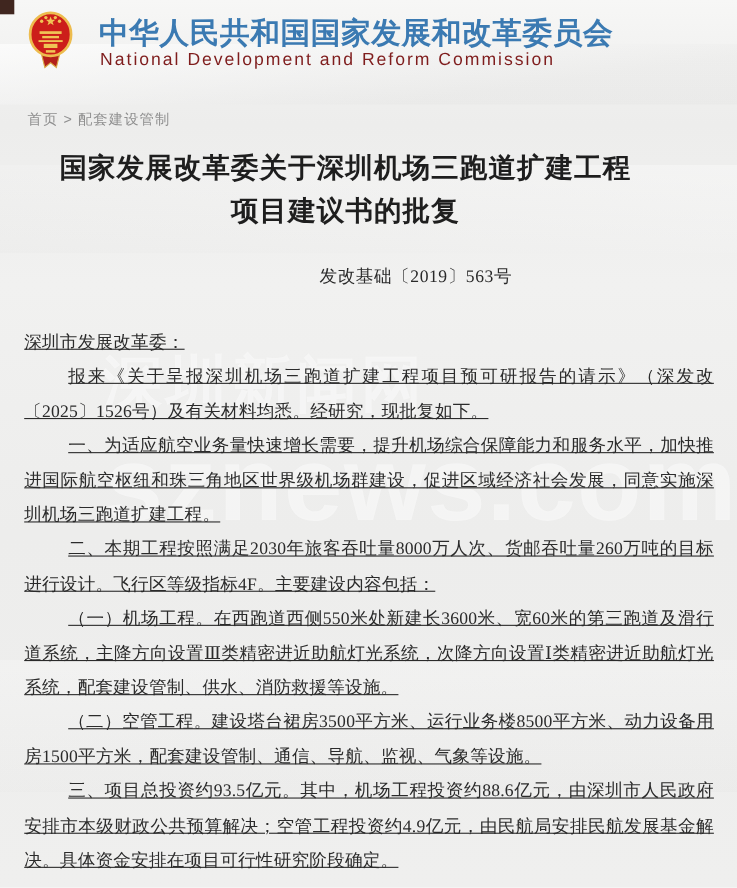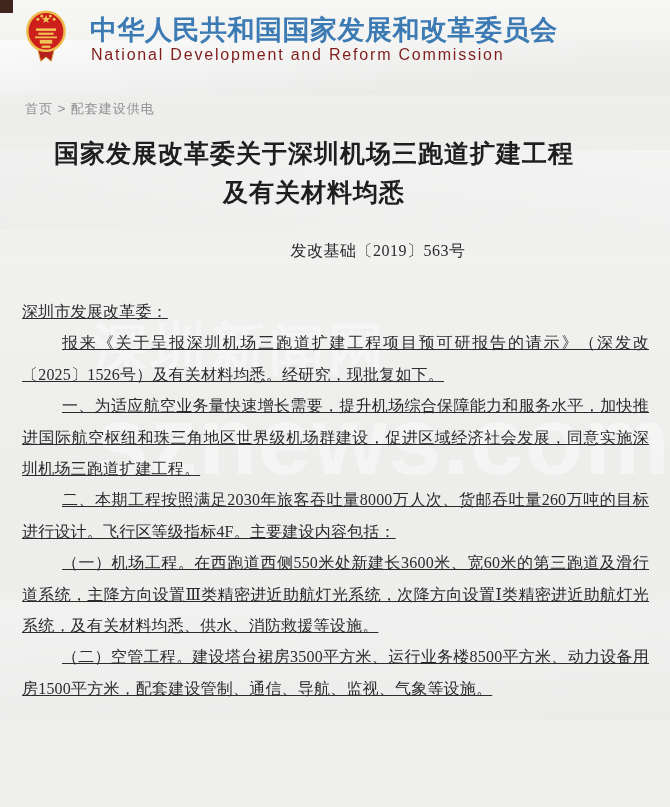--- a/index.html
+++ b/index.html
@@ -84,33 +84,34 @@
       <rect x="17.5" y="38.5" width="9" height="2.4" fill="#f0c455"></rect>
     </svg>
   </span>
   <div class="org-cn">中华人民共和国国家发展和改革委员会</div>
   <div class="org-en">National Development and Reform Commission</div>
 </div>
 
 <div class="breadcrumb">
   <a>首页</a>
   <span>&gt;</span>
-  <a>配套建设供电</a>
+  <a>配套建设管制</a>
 </div>
 
 <div class="watermark wm1">深圳新闻网</div>
 <div class="watermark wm2">sznews.com</div>
 
 <div class="article">
   <div class="doc-title">
     <div>国家发展改革委关于深圳机场三跑道扩建工程</div>
-    <div>及有关材料均悉</div>
+    <div>项目建议书的批复</div>
   </div>
   <div class="doc-number">发改基础〔2019〕563号</div>
   <div class="body-text">
     <p class="salutation">深圳市发展改革委：</p>
     <p>报来《关于呈报深圳机场三跑道扩建工程项目预可研报告的请示》（深发改〔2025〕1526号）及有关材料均悉。经研究，现批复如下。</p>
     <p>一、为适应航空业务量快速增长需要，提升机场综合保障能力和服务水平，加快推进国际航空枢纽和珠三角地区世界级机场群建设，促进区域经济社会发展，同意实施深圳机场三跑道扩建工程。</p>
     <p>二、本期工程按照满足2030年旅客吞吐量8000万人次、货邮吞吐量260万吨的目标进行设计。飞行区等级指标4F。主要建设内容包括：</p>
-    <p>（一）机场工程。在西跑道西侧550米处新建长3600米、宽60米的第三跑道及滑行道系统，主降方向设置Ⅲ类精密进近助航灯光系统，次降方向设置Ⅰ类精密进近助航灯光系统，及有关材料均悉、供水、消防救援等设施。</p>
+    <p>（一）机场工程。在西跑道西侧550米处新建长3600米、宽60米的第三跑道及滑行道系统，主降方向设置Ⅲ类精密进近助航灯光系统，次降方向设置Ⅰ类精密进近助航灯光系统，配套建设管制、供水、消防救援等设施。</p>
     <p>（二）空管工程。建设塔台裙房3500平方米、运行业务楼8500平方米、动力设备用房1500平方米，配套建设管制、通信、导航、监视、气象等设施。</p>
+    <p>三、项目总投资约93.5亿元。其中，机场工程投资约88.6亿元，由深圳市人民政府安排市本级财政公共预算解决；空管工程投资约4.9亿元，由民航局安排民航发展基金解决。具体资金安排在项目可行性研究阶段确定。</p>
   </div>
 </div>
 
 </body></html>

